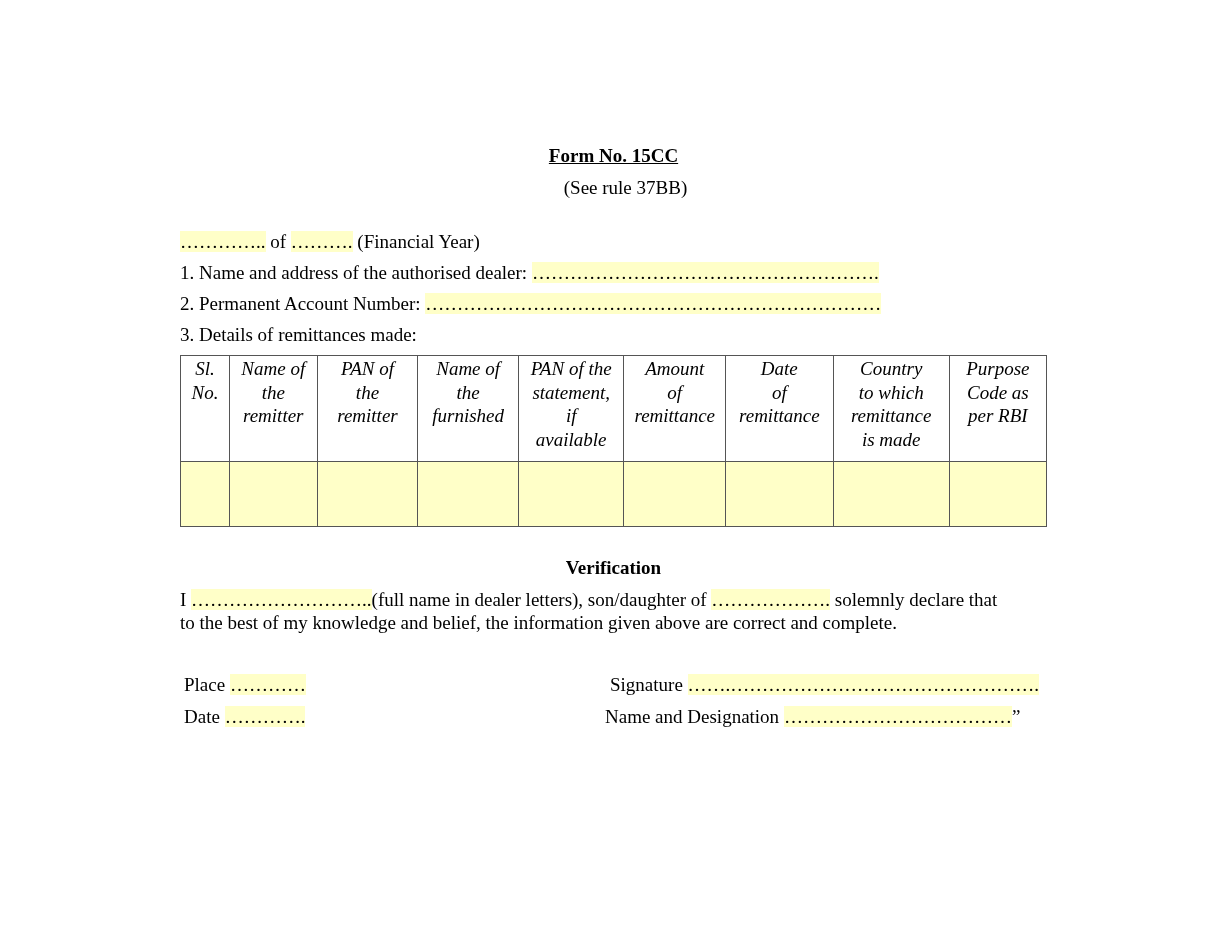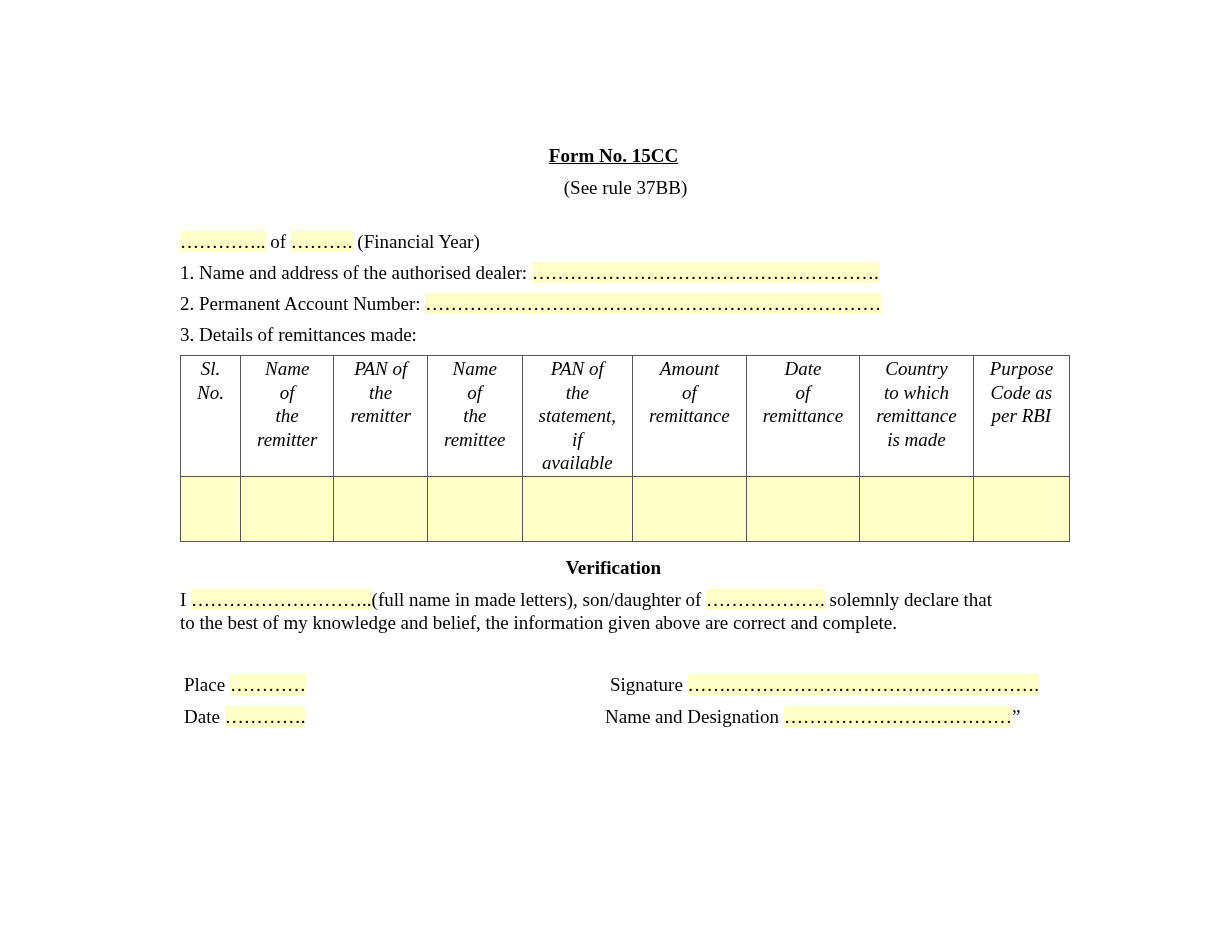--- a/index.html
+++ b/index.html
@@ -6,21 +6,21 @@
     body { width:1224px; height:946px; position:relative; overflow:hidden;
       font-family:"Liberation Serif", serif; color:#000; font-size:19px; }
     .page { position:absolute; left:180px; top:0; width:867px; }
     .title { position:absolute; top:145px; left:0; width:867px; text-align:center; font-weight:bold; font-size:19px;text-decoration:underline; }
     .subtitle { position:absolute; top:177px; left:12px; width:867px; text-align:center; }
     .para { position:absolute; left:0; width:880px; line-height:23px; }
     .fill { background:#ffffc8; }
     .row { position:absolute; left:0; white-space:nowrap; }
     table { position:absolute; top:355px; left:0; width:867px; border-collapse:collapse; }
     th { border:1.5px solid #555; font-style:italic; font-weight:normal; vertical-align:top;
-      text-align:center; line-height:23.5px; height:103px; padding:1px 16px; font-size:19px; }
+      text-align:center; line-height:23.5px; height:103px; padding:1px 10px; font-size:19px; }
     td { border:1.5px solid #555; background:#ffffc8; height:62px; }
     .verif { position:absolute; top:557px; left:0; width:867px; text-align:center; font-weight:bold; }
     .sig-left { position:absolute; left:4px; }
     .sig-right { position:absolute; white-space:nowrap; }
   </style>
 </head>
 <body>
 
 <div class="page">
   <div class="title">Form No. 15CC</div>
@@ -49,21 +49,21 @@
         <col style="width:98px">
         <col style="width:108px">
         <col style="width:117px">
         <col style="width:98px">
     </colgroup>
     <tbody>
         <tr>
       <th><span>Sl.</span><br><span>No.</span></th>
       <th><span>Name of</span><br><span>the</span><br><span>remitter</span></th>
       <th><span>PAN of</span><br><span>the</span><br><span>remitter</span></th>
-      <th><span>Name of</span><br><span>the</span><br><span>remittee</span></th>
+      <th><span>Name of</span><br><span>the</span><br><span>furnished</span></th>
       <th><span>PAN of the</span><br><span>statement, if</span><br><span>available</span></th>
       <th><span>Amount</span><br><span>of</span><br><span>remittance</span></th>
       <th><span>Date</span><br><span>of</span><br><span>remittance</span></th>
       <th><span>Country</span><br><span>to which</span><br><span>remittance</span><br><span>is made</span></th>
       <th><span>Purpose</span><br><span>Code as</span><br><span>per RBI</span></th>
     </tr>
     <tr>
       <td></td>
       <td></td>
       <td></td>
@@ -73,21 +73,21 @@
       <td></td>
       <td></td>
       <td></td>
     </tr>
   </tbody>
     </table>
 
   <div class="verif">Verification</div>
 
   <div class="para" style="top:588px; width:870px;">
-    <span style="white-space:pre">I </span><span class="fill">………………………..</span><span style="white-space:pre">(full name in made letters), son/daughter of </span><span class="fill">……………….</span><span style="white-space:pre"> solemnly declare that</span><br>
+    <span style="white-space:pre">I </span><span class="fill">………………………..</span><span style="white-space:pre">(full name in dealer letters), son/daughter of </span><span class="fill">……………….</span><span style="white-space:pre"> solemnly declare that</span><br>
     <span>to the best of my knowledge and belief, the information given above are correct and complete.</span>
   </div>
 
   <div class="row sig-left" style="top:674px;font-family:Liberation Serif, serif;">
     <span style="white-space:pre">Place </span><span class="fill">…………</span>
   </div>
   <div class="row sig-left" style="top:706px;">
     <span style="white-space:pre">Date </span><span class="fill">………….</span>
   </div>
 

